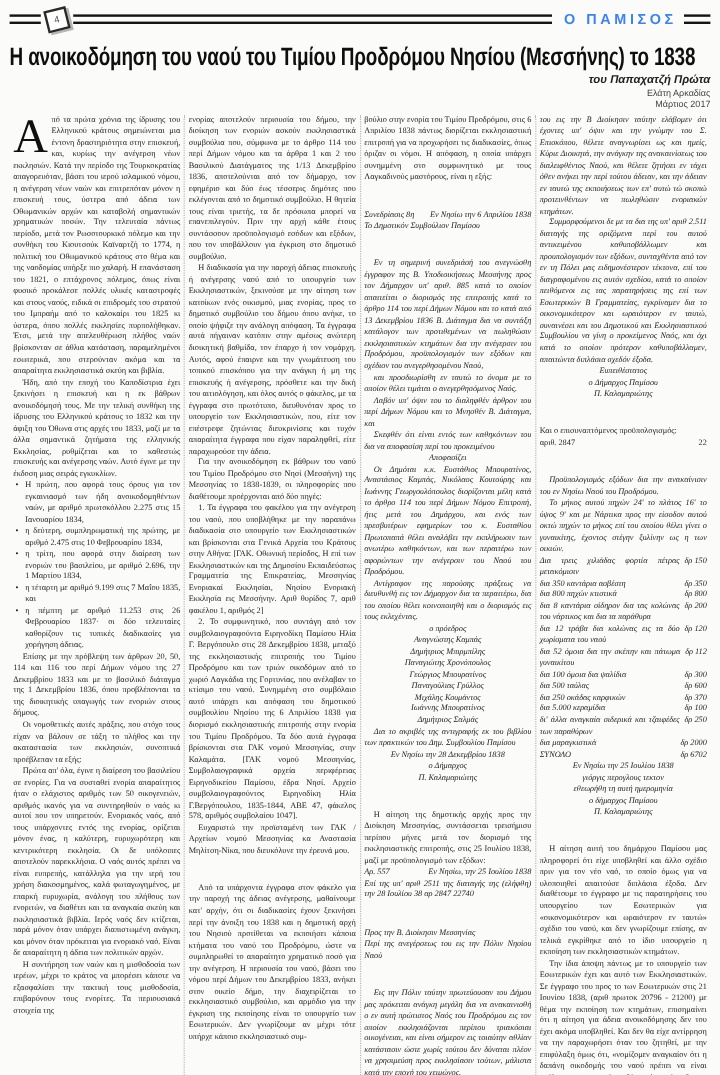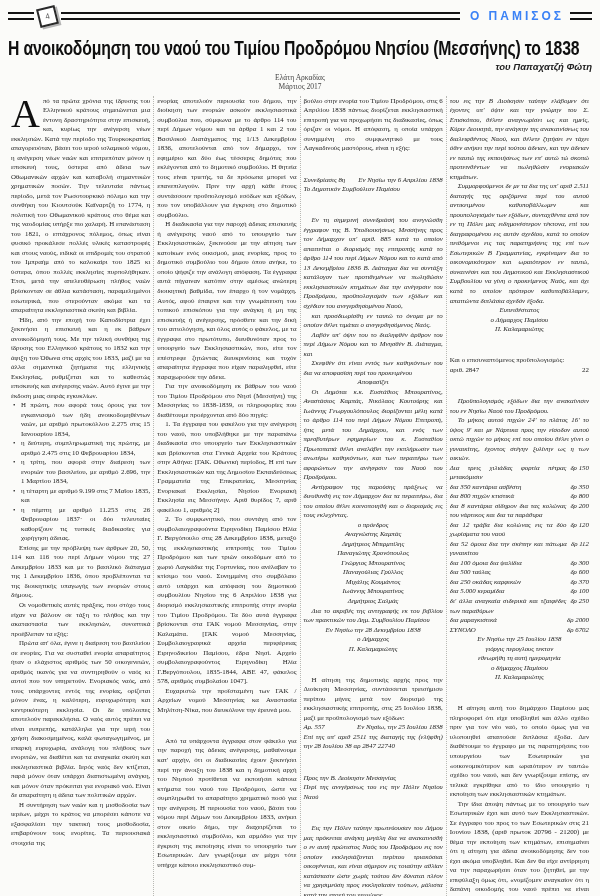--- a/index.html
+++ b/index.html
@@ -29,21 +29,21 @@
   }
   
   .title{
     font-family:"Liberation Sans",sans-serif;font-weight:bold;color:#0f0f0f;
     font-size:21px;line-height:1.05;margin:9px 0 0 0;
     white-space:nowrap;display:inline-block;
     transform:scaleX(0.75);transform-origin:left center;letter-spacing:-0.2px;
   }
   .byline{text-align:right;margin-top:2px;line-height:1.25;}
   .byline-author{font-family:"Liberation Sans",sans-serif;font-weight:bold;font-style:italic;font-size:9.5px;color:#222;}
-  .byline-sub{font-family:Liberation Serif, serif;font-size:7.5px;color:#444;text-align:center;}
+  .byline-sub{font-family:Liberation Sans, sans-serif;font-size:7.5px;color:#444;}
   
   .cols{display:flex;margin-top:4px;height:800px;overflow:hidden;}
   .col{flex:1 1 0;min-width:0;font-size:6.9px;line-height:1.38;text-align:justify;overflow:hidden;padding:0 3px;}
   .col + .col{border-left:1px dotted #b9b9b4;}
   .para{margin:0;text-indent:8px;}
   .para.noind{text-indent:0;}
   .italic{font-style:italic;}
   .center{text-align:center;text-indent:0;}
   .gap{height:8px;}
   .dropcap{float:left;font-size:40px;line-height:0.8;padding:2px 3px 0 0;color:#101010;}
@@ -66,21 +66,21 @@
       <span>4</span>
     </div>
     <div class="mh-rule long"></div>
     <div class="paper-name">Ο ΠΑΜΙΣΟΣ</div>
     <div class="mh-rule short-r"></div>
   </div>
 
   <h1 class="title">Η ανοικοδόμηση του ναού του Τιμίου Προδρόμου Νησίου (Μεσσήνης) το 1838</h1>
 
   <div class="byline">
-    <div class="byline-author">του Παπαχατζή Φώτη</div>
+    <div class="byline-author">του Παπαχατζή Πρώτα</div>
     <div class="byline-sub">Ελάτη Αρκαδίας</div>
     <div class="byline-sub">Μάρτιος 2017</div>
   </div>
 
   <div class="cols">
       <div class="col">
         <p class="para noind"><span class="dropcap">Α</span>πό τα πρώτα χρόνια της ίδρυσης του Ελληνικού κράτους σημειώνεται μια έντονη δραστηριότητα στην επισκευή, και, κυρίως την ανέγερση νέων εκκλησιών. Κατά την περίοδο της Τουρκοκρατίας απαγορευόταν, βάσει του ιερού ισλαμικού νόμου, η ανέγερση νέων ναών και επιτρεπόταν μόνον η επισκευή τους, ύστερα από άδεια των Οθωμανικών αρχών και καταβολή σημαντικών χρηματικών ποσών. Την τελευταία πάντως περίοδο, μετά τον Ρωσοτουρκικό πόλεμο και την συνθήκη του Κιουτσούκ Καϊναρτζή το 1774, η πολιτική του Οθωμανικού κράτους στο θέμα και της ναοδομίας υπήρξε πιο χαλαρή. Η επανάσταση του 1821, ο επτάχρονος πόλεμος, όπως είναι φυσικό προκάλεσε πολλές υλικές καταστροφές και στους ναούς, ειδικά οι επιδρομές του στρατού του Ιμπραήμ από το καλοκαίρι του 1825 κι ύστερα, όπου πολλές εκκλησίες πυρπολήθηκαν. Έτσι, μετά την απελευθέρωση πλήθος ναών βρίσκονταν σε άθλια κατάσταση, παραμελημένοι εσωτερικά, που στερούνταν ακόμα και τα απαραίτητα εκκλησιαστικά σκεύη και βιβλία.</p>
         <p class="para">Ήδη, από την εποχή του Καποδίστρια έχει ξεκινήσει η επισκευή και η εκ βάθρων ανοικοδόμησή τους. Με την τελική συνθήκη της ίδρυσης του Ελληνικού κράτους το 1832 και την άφιξη του Όθωνα στις αρχές του 1833, μαζί με τα άλλα σημαντικά ζητήματα της ελληνικής Εκκλησίας, ρυθμίζεται και το καθεστώς επισκευής και ανέγερσης ναών. Αυτό έγινε με την έκδοση μιας σειράς εγκυκλίων.</p>
         <div class="bullet">
           <span class="bullet-marker">•</span>

